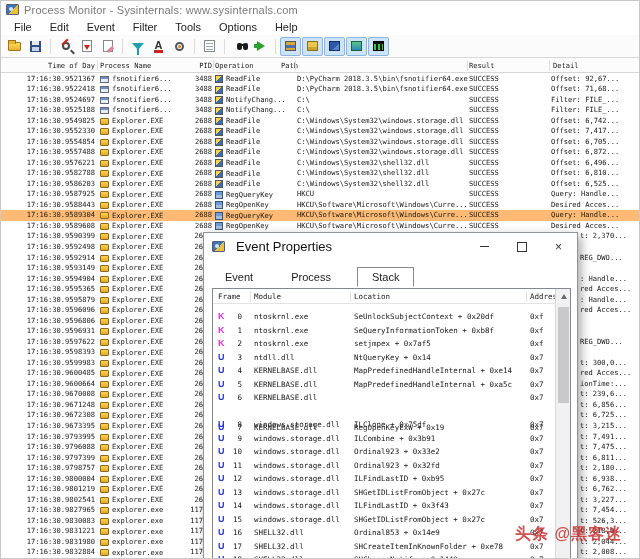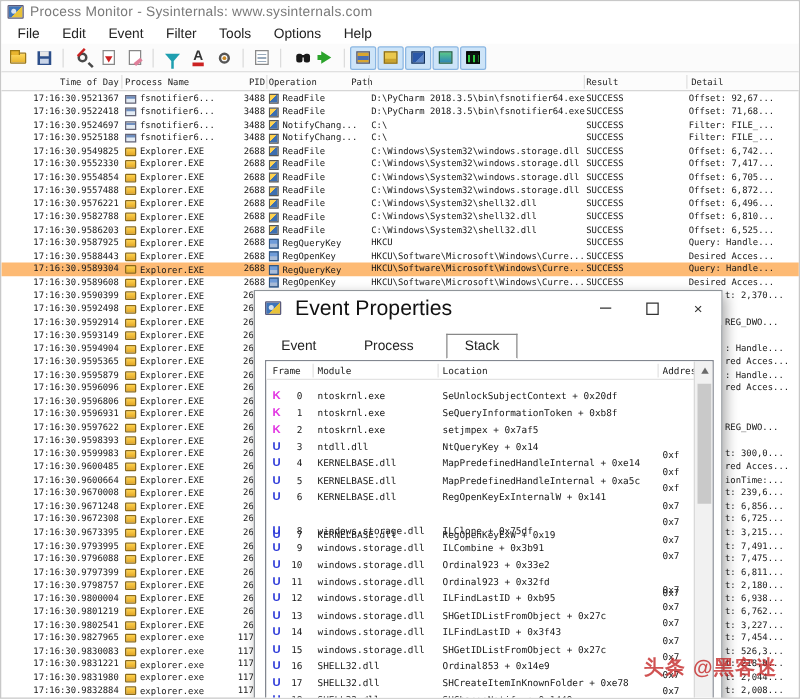--- a/index.html
+++ b/index.html
@@ -75,42 +75,42 @@
 
   .pic { display:inline-block; margin-right:3px; flex:none; }
   .pi-folder { width:9px; height:7px; background:linear-gradient(#ffd24d,#e3a82a); border:1px solid #8a6a1a; border-radius:1px; }
   .pi-win    { width:9px; height:7px; background:#e4ecf4; border:1px solid #667; box-shadow:inset 0 2px 0 #6f8fc0; }
   .oi-file   { width:8px; height:8px; background:linear-gradient(135deg,#ffd24d 0 42%,#3d6fb0 42% 100%); border:1px solid #555; }
   .oi-reg    { width:8px; height:8px; background:#6f9bd8; border:1px solid #33567f; box-shadow:inset 0 -3px 0 #a9bdda; }
 
   
   .dialog { position:absolute; left:202px; top:231px; width:375px; height:330px; background:#fff; border:1px solid #8f9499; box-shadow:3px 4px 10px rgba(0,0,0,.35); z-index:10; }
   .dlg-titlebar { position:absolute; left:0; top:0; width:100%; height:27px; background:#fff; display:flex; align-items:center; padding-left:8px; }
-  .dlg-title { font-size:17px; color:#111; margin-left:6px; }
+  .dlg-title { font-size:13px; color:#111; margin-left:6px; }
   .dlg-caps { position:absolute; right:0; top:0; height:27px; display:flex; }
   .cap { width:37px; height:27px; display:flex; align-items:center; justify-content:center; color:#333; }
   .cap-min::after { content:""; width:9px; height:1px; background:#333; }
   .cap-max::after { content:""; width:8px; height:8px; border:1px solid #333; }
   .cap-close { font-size:12px; }
 
   .dlg-tabs { position:absolute; left:9px; top:33px; height:20px; display:flex; align-items:flex-end; }
   .tab { font-size:11px; color:#222; padding:3px 12px; margin-right:14px; }
   .tab.active { border:1px solid #888; border-bottom:1px solid #fff; background:#fff; position:relative; top:1px; padding:3px 14px; margin-right:0; }
 
   .dlg-list { position:absolute; left:8px; top:55px; width:359px; height:275px; border:1px solid #828790; background:#fff; overflow:hidden; }
   .dlg-lhead { position:absolute; left:0; top:0; width:343px; height:15px; background:#fff; border-bottom:1px solid #e3e3e3; font:7.5px/15px "DejaVu Sans Mono", monospace; color:#222; }
   .dh { position:absolute; top:0; height:15px; overflow:hidden; white-space:nowrap; }
   .dhsep { position:absolute; top:2px; width:1px; height:11px; background:#e3e3e3; }
   .frames { position:absolute; left:0; top:15px; width:343px; height:260px; overflow:hidden; }
   .frow { position:absolute; left:0; width:343px; height:13.5px; font:7.5px/13.5px "DejaVu Sans Mono", monospace; color:#161616; white-space:nowrap; }
   .fc { position:absolute; top:0; height:13.5px; overflow:hidden; white-space:nowrap; }
   .f-frame { left:5px; width:32px; }
   .f-mod   { left:41px; width:97px; }
   .f-loc   { left:141px; width:173px; }
-  .f-addr  { left:317px; width:24px;margin-top:47px; }
+  .f-addr  { left:317px; width:24px; }
   .fletter { display:inline-block; width:9px; font:bold 9px/13.5px "Liberation Sans", sans-serif; }
   .fletter.K { color:#e234e2; }
   .fletter.U { color:#2b38d8; }
   .fnum { display:inline-block; width:15px; text-align:right; }
 
   .dlg-scroll { position:absolute; right:0; top:0; width:15px; height:100%; background:#f1f1f1; border-left:1px solid #d9d9d9; }
   .sb-up { position:absolute; left:0; top:0; width:15px; height:15px; display:flex; align-items:center; justify-content:center; }
   .sb-up::after { content:""; border-left:3.5px solid transparent; border-right:3.5px solid transparent; border-bottom:5px solid #6a6a6a; }
   .sb-thumb { position:absolute; left:2px; top:18px; width:11px; height:96px; background:#c9c9c9; }
 
@@ -781,21 +781,20 @@
           </div>
           <div class="frow" style="top: 73.5px;">
             <div class="fc f-frame"><div class="fletter U" style="display: inline-block;">U</div><div class="fnum" style="display: inline-block;">5</div></div>
             <div class="fc f-mod">KERNELBASE.dll</div>
             <div class="fc f-loc">MapPredefinedHandleInternal + 0xa5c</div>
             <div class="fc f-addr">0x7</div>
           </div>
           <div class="frow" style="top: 87px;">
             <div class="fc f-frame"><div class="fletter U" style="display: inline-block;">U</div><div class="fnum" style="display: inline-block;">6</div></div>
             <div class="fc f-mod">KERNELBASE.dll</div>
-            <div class="fc f-loc">RegOpenKeyExInternalW + 0x141</div>
             <div class="fc f-addr">0x7</div>
           </div>
           <div class="frow" style="top: 117px;">
             <div class="fc f-frame"><div class="fletter U" style="display: inline-block;">U</div><div class="fnum" style="display: inline-block;">7</div></div>
             <div class="fc f-mod">KERNELBASE.dll</div>
             <div class="fc f-loc">RegOpenKeyExW + 0x19</div>
             <div class="fc f-addr">0x7</div>
           </div>
           <div class="frow" style="top: 114px;">
             <div class="fc f-frame"><div class="fletter U" style="display: inline-block;">U</div><div class="fnum" style="display: inline-block;">8</div></div>

